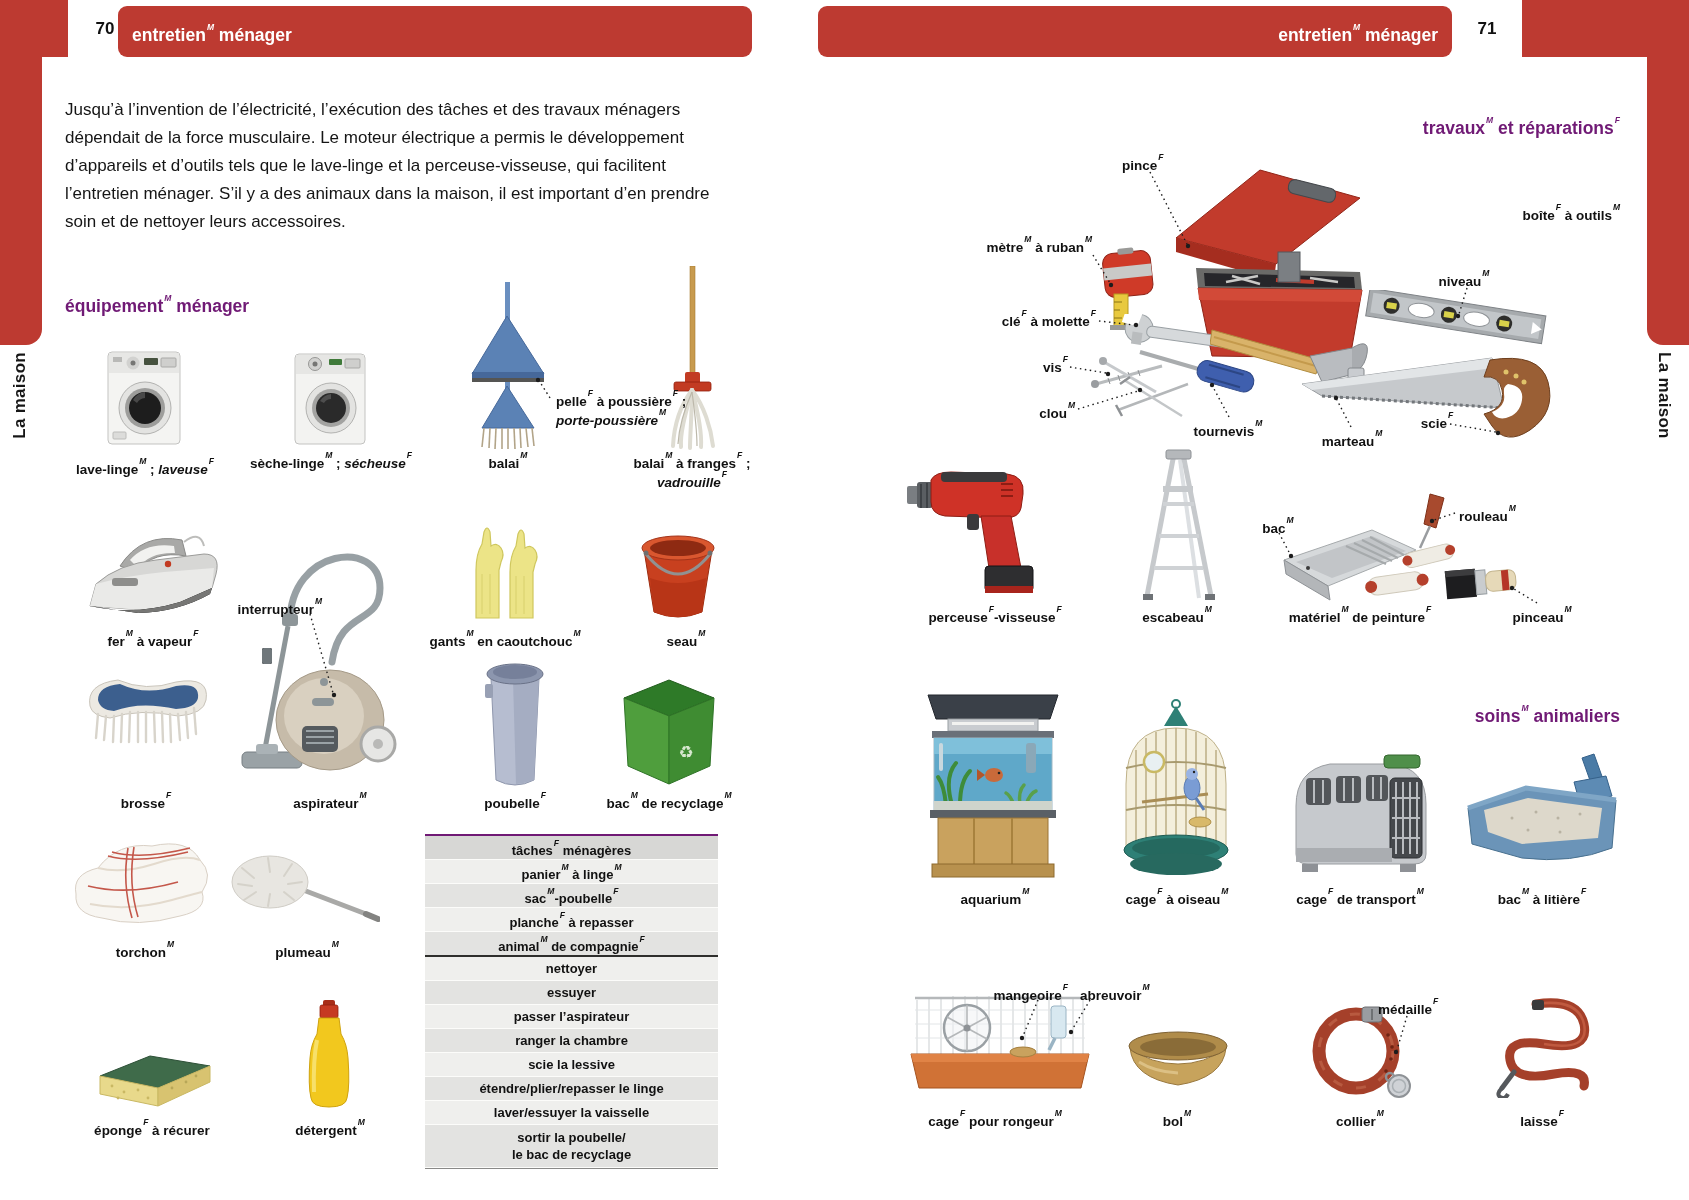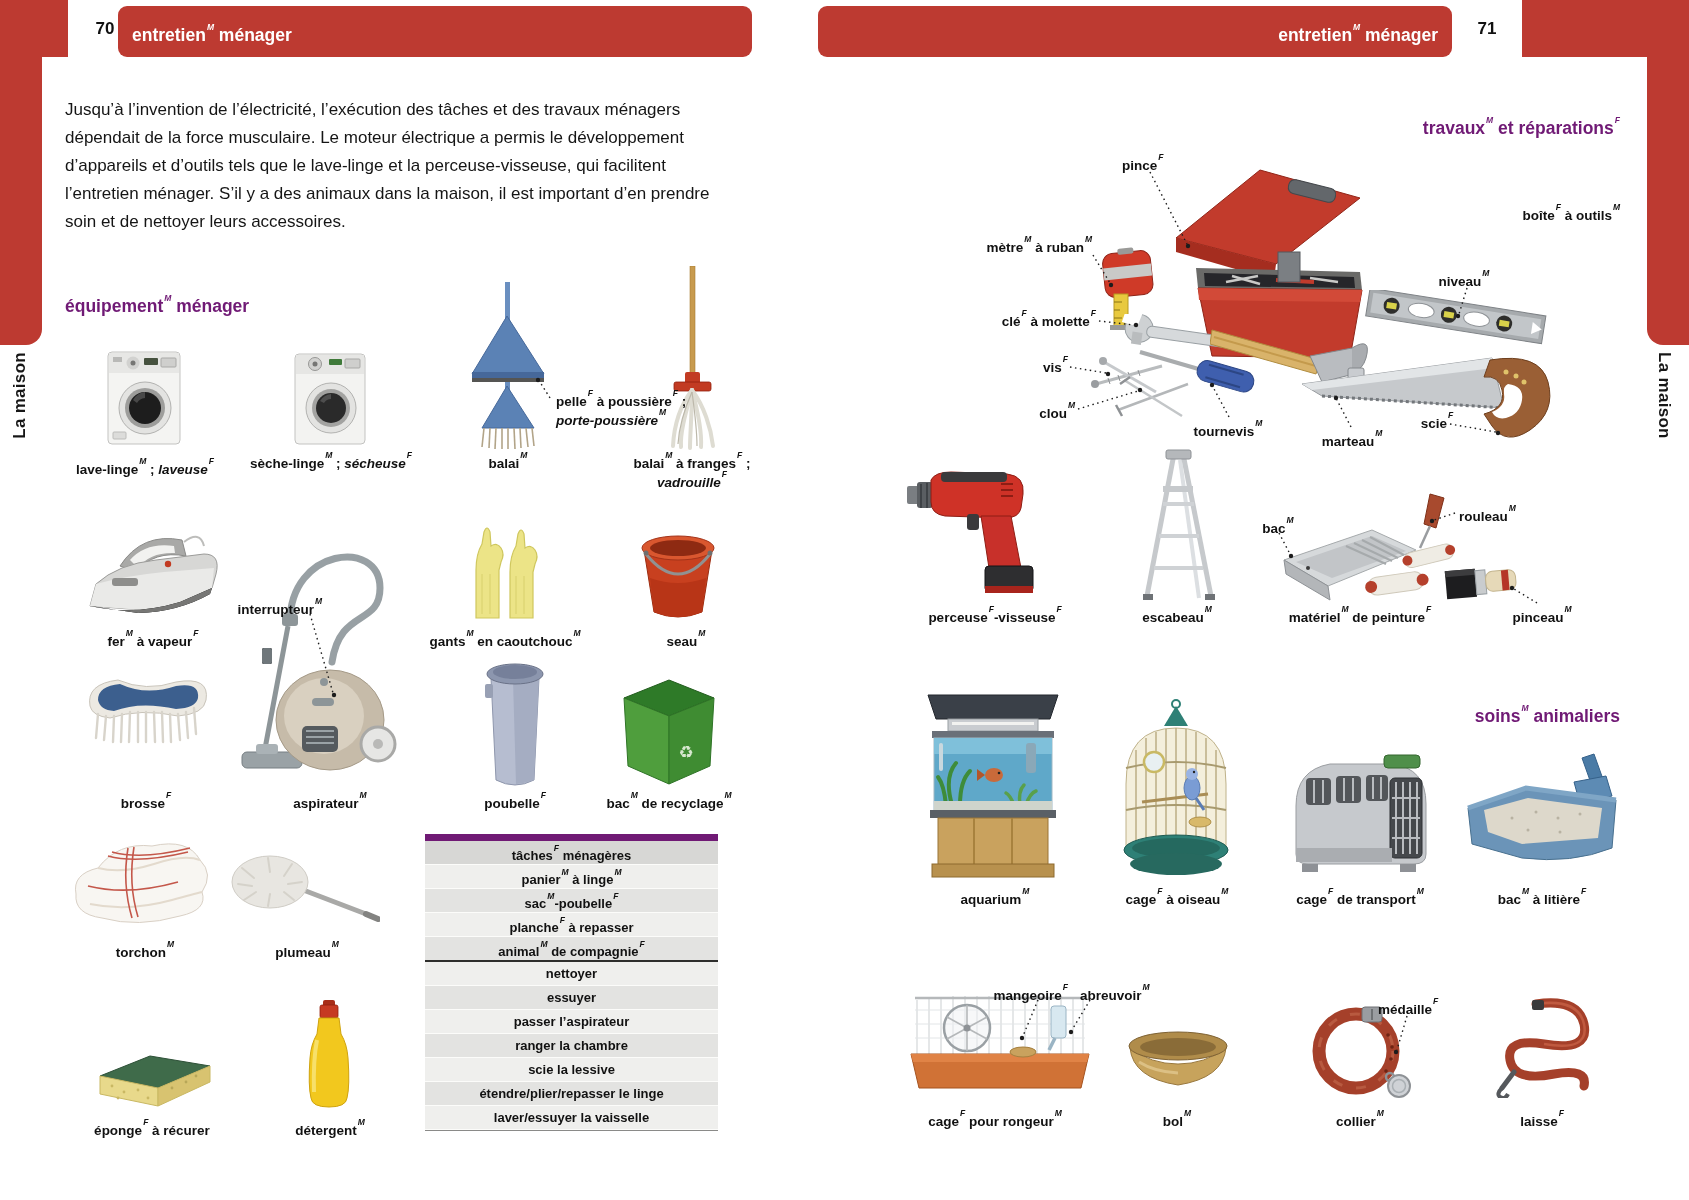--- a/index.html
+++ b/index.html
@@ -20,21 +20,21 @@
   #edge-label-right{left:1654px;top:352px;}
   
   #intro{position:absolute;left:65px;top:96px;width:668px;font-size:17px;line-height:28px;color:#151515;}
   .sec-title{position:absolute;font-weight:bold;font-size:17.5px;white-space:nowrap;color:#701a75;}
   .lbl{position:absolute;font-weight:bold;font-size:13.5px;line-height:15px;white-space:nowrap;color:#111;
        transform:translateX(-50%);text-align:center;}
   .lbl.align-l{transform:none;text-align:left;}
   .lbl.align-r{transform:none;text-align:right;}
   sup{font-size:8.5px;font-style:italic;font-weight:bold;position:relative;top:-4px;padding-left:1px;}
   
-  .vtable{position:absolute;left:425px;top:834px;width:293px;border-top:7px solid #701a75;border-bottom:1px solid #8a8a88;}
+  .vtable{position:absolute;left:425px;top:834px;width:293px;border-top:2px solid #701a75;border-bottom:1px solid #8a8a88;}
   .trow{height:23px;line-height:23px;text-align:center;font-weight:bold;font-size:13px;border-bottom:1px solid #fcfcfa;
         overflow:hidden;}
   .trow:nth-child(odd){background:#e3e3e1;}
   .trow:nth-child(even){background:#efefed;}
   .trow.thead{background:#d7d7d5;}
   .trow.thick{border-bottom:2px solid #2e2e2c;}
   .trow.tall{height:43px;line-height:17px;padding-top:4px;box-sizing:border-box;white-space:pre-line;}
   .art{position:absolute;}
   .art svg{display:block;}
   #leaders{position:absolute;left:0;top:0;pointer-events:none;}
@@ -326,20 +326,22 @@
     <div class="trow">sac<sup>M</sup>-poubelle<sup>F</sup></div>
     <div class="trow">planche<sup>F</sup> à repasser</div>
     <div class="trow thick">animal<sup>M</sup> de compagnie<sup>F</sup></div>
     <div class="trow">nettoyer</div>
     <div class="trow">essuyer</div>
     <div class="trow">passer l’aspirateur</div>
     <div class="trow">ranger la chambre</div>
     <div class="trow">scie la lessive</div>
     <div class="trow">étendre/plier/repasser le linge</div>
     <div class="trow">laver/essuyer la vaisselle</div>
+    <div class="trow tall">sortir la poubelle/
+le bac de recyclage</div>
   </div>
 
   <div class="sec-title" style="right:69px;top:118px;text-align:right;">travaux<sup>M</sup> et réparations<sup>F</sup></div>
   <div class="lbl align-r" style="right:69px;top:204px;">boîte<sup>F</sup> à outils<sup>M</sup></div>
 
   <div class="art" style="left:1160px;top:160px;">
     <svg width="212" height="205" viewBox="0 0 212 205">
       <polygon points="16,78 100,10 200,38 116,104" fill="#c23b2c" stroke="#912518"></polygon>
       <polygon points="16,78 116,104 114,120 16,92" fill="#a52d1f"></polygon>
       <rect x="128" y="24" width="48" height="14" rx="6" transform="rotate(14 152 31)" fill="#63676b" stroke="#44484c"></rect>

